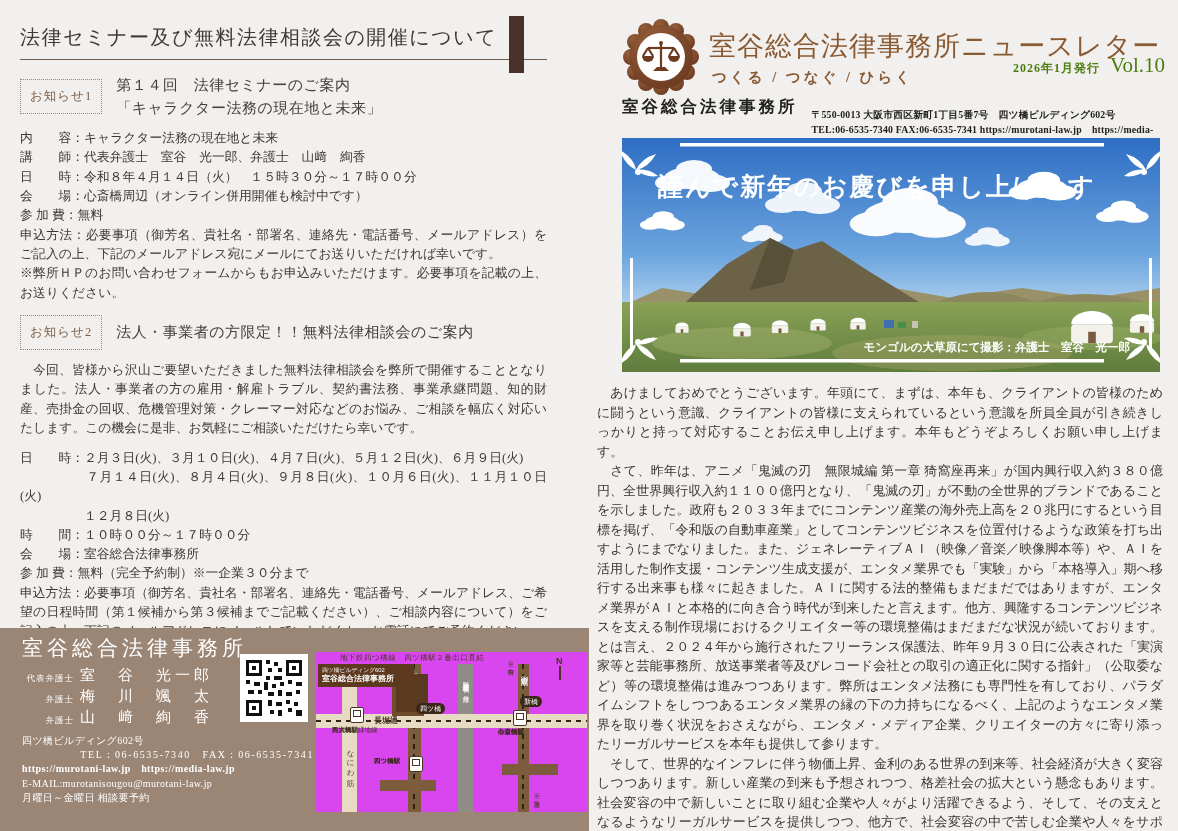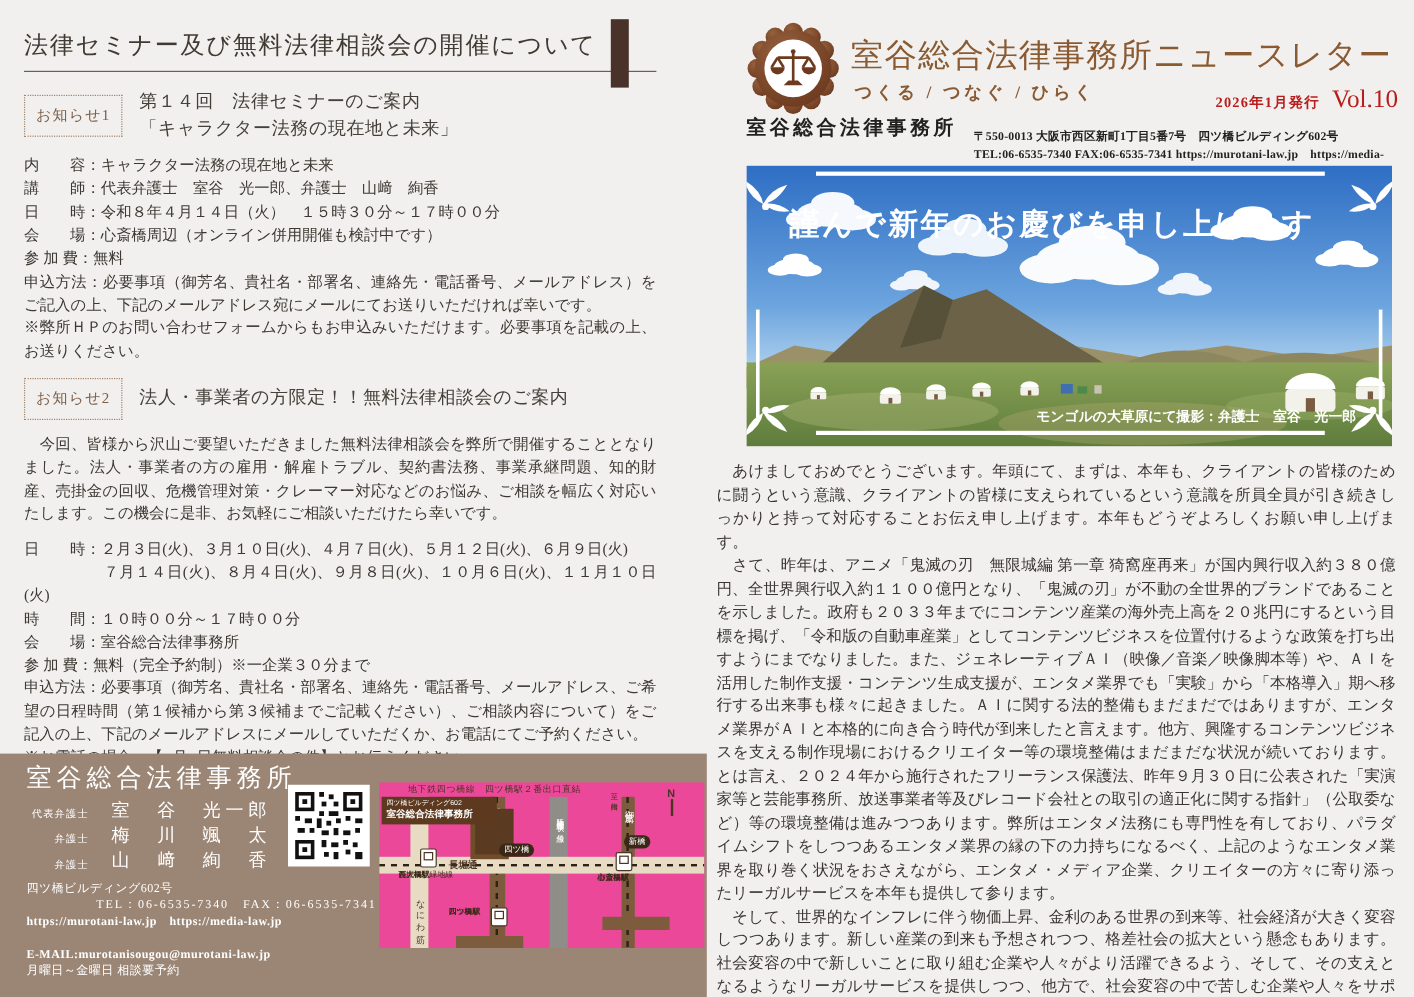--- a/index.html
+++ b/index.html
@@ -29,27 +29,27 @@
 
   
   .lp-footer{
     position:absolute;left:0;top:628px;width:589px;height:203px;
     background:#9b8676;color:#ffffff;
   }
   .lpf-name{position:absolute;left:22px;top:6px;font-size:21px;letter-spacing:4px;}
   .lpf-members{position:absolute;left:22px;top:38px;}
   .member-row{display:flex;align-items:flex-end;margin-bottom:2px;}
   .member-role{font-size:8.5px;width:52px;text-align:right;letter-spacing:1px;}
-  .member-name{font-size:15px;letter-spacing:4px;margin-left:19px;}
+  .member-name{font-size:15px;letter-spacing:4px;margin-left:6px;}
   .lpf-lines{position:absolute;left:22px;top:106px;width:292px;font-size:10px;line-height:1.42;letter-spacing:0.4px;}
   .lpf-lines .wide{letter-spacing:1.6px;text-align:right;}
   .lpf-qr{position:absolute;left:240px;top:26px;width:68px;height:68px;background:#fff;}
 
   
-  .map{position:absolute;left:316px;top:24px;width:271px;height:138px;background:#ec4899;overflow:hidden;
+  .map{position:absolute;left:316px;top:24px;width:271px;height:160px;background:#d946ef;overflow:hidden;
        font-family:"Liberation Sans","DejaVu Sans",sans-serif;}
   .map *{position:absolute;}
   .map-note{left:24px;top:1px;font-size:7.5px;color:#4a3524;letter-spacing:0.5px;}
   .road-v{top:12px;height:160px;}
   .road-light{background:#e7dbc4;}
   .road-brown{background:#7d5c3e;}
   .road-grey{background:#908d88;}
   .road-dash-v{background:repeating-linear-gradient(180deg,#2e2116 0 5px,transparent 5px 10px);width:2px!important;}
   .road-h{left:0;width:271px;height:14px;background:#e7dbc4;top:62px;}
   .road-dash-h{left:0;top:68px;width:271px;height:2px;background:repeating-linear-gradient(90deg,#2e2116 0 5px,transparent 5px 10px);}
@@ -66,21 +66,21 @@
   .sta-label{font-size:6.5px;color:#3a2817;line-height:1.35;white-space:nowrap;}
   .stub{background:#7d5c3e;height:11px;}
   .compass{left:240px;top:4px;color:#4a3524;font-size:9px;font-weight:bold;}
   .compass:after{content:"";position:absolute;left:3px;top:10px;width:1.5px;height:14px;background:#4a3524;}
 
   
   .rp-header{position:absolute;left:20px;top:16px;width:556px;}
   .rp-logo{position:absolute;left:13px;top:2px;}
   .rp-title{position:absolute;left:100px;top:12px;font-size:27px;color:#8a5a33;letter-spacing:1px;white-space:nowrap;}
   .rp-tagline{position:absolute;left:103px;top:52px;font-size:14.5px;font-weight:bold;color:#8a5a33;letter-spacing:3px;}
-  .rp-issue{position:absolute;right:0px;top:54px;display:flex;align-items:baseline;gap:10px;color:#b91c1c;}
+  .rp-issue{position:absolute;right:0px;top:37px;display:flex;align-items:baseline;gap:10px;color:#4d7c0f;}
   .rp-issue .date{font-size:12px;font-weight:bold;letter-spacing:1px;}
   .rp-issue .vol{font-size:21px;}
   .rp-firmline{position:absolute;left:33px;top:96px;width:556px;display:flex;gap:14px;align-items:flex-start;}
   .rp-firm{font-size:16.5px;font-weight:bold;letter-spacing:3px;color:#22211f;white-space:nowrap;}
   .rp-addr{font-size:9.8px;font-weight:bold;color:#22211f;line-height:1.5;letter-spacing:0.2px;margin-top:12px;}
   .rp-photo{position:absolute;left:33px;top:138px;width:538px;height:234px;}
   .rp-article{position:absolute;left:8px;top:383px;width:566px;font-size:13px;line-height:1.5;color:#3a3632;}
   .rp-article p{margin:0;text-align:justify;}
 </style>
 </head>
@@ -112,20 +112,21 @@
     </div>
 
     <div class="notice-row" style="margin-top:12px;">
       <div class="notice-badge">お知らせ2</div>
       <div class="notice-heading">法人・事業者の方限定！！無料法律相談会のご案内</div>
     </div>
     <div class="body-para">　今回、皆様から沢山ご要望いただきました無料法律相談会を弊所で開催することとなりました。法人・事業者の方の雇用・解雇トラブル、契約書法務、事業承継問題、知的財産、売掛金の回収、危機管理対策・クレーマー対応などのお悩み、ご相談を幅広く対応いたします。この機会に是非、お気軽にご相談いただけたら幸いです。</div>
     <div class="detail-lines">
       <div>日　　時：２月３日(火)、３月１０日(火)、４月７日(火)、５月１２日(火)、６月９日(火)</div>
       <div>　　　　　７月１４日(火)、８月４日(火)、９月８日(火)、１０月６日(火)、１１月１０日(火)</div>
+      <div>　　　　　１２月８日(火)</div>
       <div>時　　間：１０時００分～１７時００分</div>
       <div>会　　場：室谷総合法律事務所</div>
       <div>参 加 費：無料（完全予約制）※一企業３０分まで</div>
       <div>申込方法：必要事項（御芳名、貴社名・部署名、連絡先・電話番号、メールアドレス、ご希望の日程時間（第１候補から第３候補までご記載ください）、ご相談内容について）をご記入の上、下記のメールアドレスにメールしていただくか、お電話にてご予約ください。</div>
       <div>※お電話の場合、【●月●日無料相談会の件】とお伝えください。</div>
       <div>※無料相談会のご利用は一企業１回までとなります。</div>
     </div>
   </div>
 
   <div class="lp-footer">
@@ -141,21 +142,21 @@
       </div>
       <div class="member-row">
         <span class="member-role">弁護士</span>
         <span class="member-name">山　﨑　絢　香</span>
       </div>
     </div>
     <div class="lpf-lines">
       <div>四ツ橋ビルディング602号</div>
       <div class="wide">TEL：06-6535-7340　FAX：06-6535-7341</div>
       <div style="font-weight:bold;">https://murotani-law.jp　https://media-law.jp</div>
-      <div style="font-weight:bold;margin-top:12px;">E-MAIL:murotanisougou@murotani-law.jp</div>
+      <div style="font-weight:normal;">E-MAIL:murotanisougou@murotani-law.jp</div>
       <div>月曜日～金曜日 相談要予約</div>
     </div>
 
     <div class="lpf-qr">
       <svg width="68" height="68" viewBox="0 0 68 68">
         <rect width="68" height="68" fill="#fff"></rect>
         <g fill="#111">
           <rect x="6" y="6" width="16" height="16"></rect>
             <rect x="46" y="6" width="16" height="16"></rect>
             <rect x="6" y="46" width="16" height="16"></rect>

